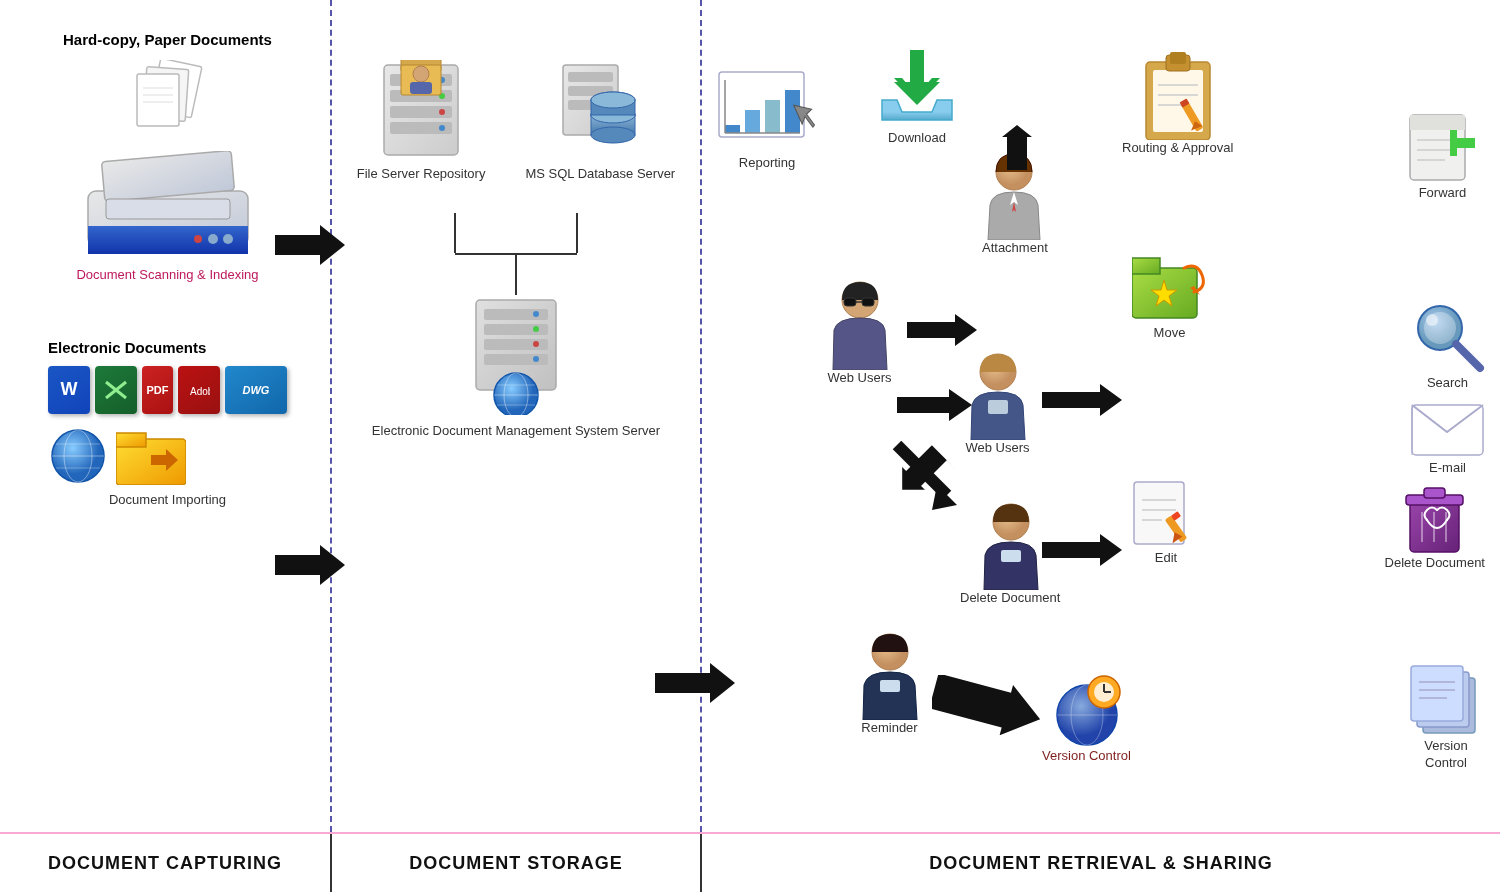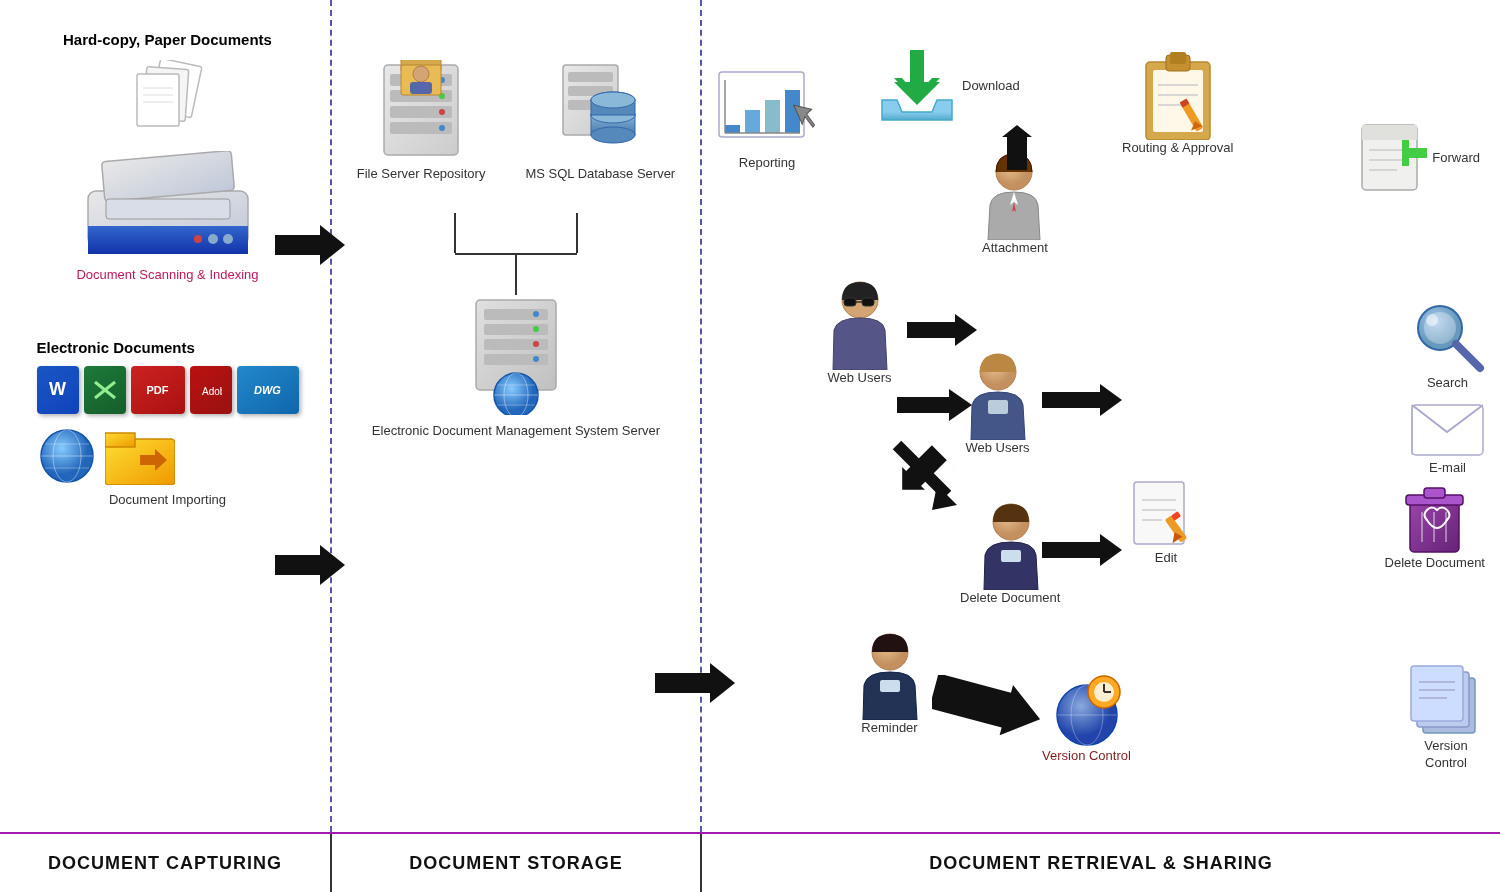--- a/index.html
+++ b/index.html
@@ -47,21 +47,21 @@
 
     .col-retrieval {
       flex: 1;
       padding: 20px 10px 10px 10px;
       border-left: 2px dashed #5555aa;
     }
 
     
     .bottom-labels {
       display: flex;
-      border-top: 2px solid #a21caf;
+      border-top: 2px solid #f9a8d4;
       height: 60px;
     }
 
     .bottom-label {
       display: flex;
       align-items: center;
       justify-content: center;
       font-weight: bold;
       font-size: 18px;
       letter-spacing: 1px;
@@ -162,21 +162,21 @@
 
           <div style="width:42px;height:48px;background:linear-gradient(145deg,#1a56c4,#1144bb);border-radius:4px;display:flex;align-items:center;justify-content:center;color:white;font-weight:bold;font-size:18px;box-shadow:2px 2px 4px rgba(0,0,0,0.3);">W</div>
 
           <div style="width:42px;height:48px;background:linear-gradient(145deg,#1d7a3a,#155e2a);border-radius:4px;display:flex;align-items:center;justify-content:center;color:#90ee90;font-weight:bold;font-size:14px;box-shadow:2px 2px 4px rgba(0,0,0,0.3);">
             <svg width="28" height="28" viewBox="0 0 28 28">
                 <line x1="4" y1="6" x2="24" y2="22" stroke="#90ee90" stroke-width="3"></line>
                 <line x1="24" y1="6" x2="4" y2="22" stroke="#90ee90" stroke-width="3"></line>
               </svg>
           </div>
 
-          <div style="width:54px;height:48px;background:linear-gradient(145deg,#cc2222,#aa1111);border-radius:4px;display:flex;align-items:center;justify-content:center;color:white;font-weight:bold;font-size:11px;box-shadow:2px 2px 4px rgba(0,0,0,0.3);">PDF</div>
+          <div style="width:31px;height:48px;background:linear-gradient(145deg,#cc2222,#aa1111);border-radius:4px;display:flex;align-items:center;justify-content:center;color:white;font-weight:bold;font-size:11px;box-shadow:2px 2px 4px rgba(0,0,0,0.3);">PDF</div>
 
           <div style="width:42px;height:48px;background:linear-gradient(145deg,#bb1111,#991111);border-radius:4px;display:flex;align-items:center;justify-content:center;color:white;font-size:9px;box-shadow:2px 2px 4px rgba(0,0,0,0.3);">
             <svg width="22" height="22" viewBox="0 0 22 22">
                 <text x="2" y="16" fill="white" font-size="10" font-family="Arial">Adobe</text>
               </svg>
           </div>
 
           <div style="width:62px;height:48px;background:linear-gradient(145deg,#2288cc,#1166aa);border-radius:4px;display:flex;align-items:center;justify-content:center;color:white;font-weight:bold;font-size:11px;box-shadow:2px 2px 4px rgba(0,0,0,0.3);font-style:italic;">DWG</div>
         </div>
 
@@ -347,21 +347,21 @@
             <rect x="48" y="30" width="15" height="33" fill="#88bbcc"></rect>
             <rect x="68" y="20" width="15" height="43" fill="#4488cc"></rect>
             <line x1="8" y1="63" x2="83" y2="63" stroke="#888" stroke-width="1.5"></line>
             <line x1="8" y1="10" x2="8" y2="63" stroke="#888" stroke-width="1.5"></line>
 
             <polygon points="55,15 60,35 64,28 70,40 72,38 66,26 72,22" fill="#888" stroke="#555" stroke-width="1" transform="translate(20, 30) rotate(-10)"></polygon>
           </svg>
           <div style="font-size:13px; color:#333; text-align:center;">Reporting</div>
         </div>
 
-        <div style="position:absolute; left:160px; top:20px; display:flex; flex-direction:row; align-items:center;">
+        <div style="position:absolute; left:160px; top:20px; display:flex; flex-direction:column; align-items:center;">
           <svg width="90" height="90" viewBox="0 0 90 90">
             <defs>
               <linearGradient id="dlBoxGrad" x1="0%" y1="60%" x2="0%" y2="100%">
                 <stop offset="0%" stop-color="#88ccee"></stop>
                 <stop offset="100%" stop-color="#55aacc"></stop>
               </linearGradient>
             </defs>
 
             <path d="M10,60 L10,80 L80,80 L80,60 L65,60 L60,72 L30,72 L25,60 Z" fill="url(#dlBoxGrad)" stroke="#44aacc" stroke-width="1.5"></path>
 
@@ -413,21 +413,21 @@
             <line x1="20" y1="55" x2="50" y2="55" stroke="#ccc" stroke-width="1.5"></line>
 
             <rect x="50" y="50" width="8" height="32" rx="2" fill="#ee9922" transform="rotate(-30, 54, 66)"></rect>
             <polygon points="46,78 54,72 58,80" fill="#cc6611" transform="rotate(-30, 54, 66)"></polygon>
             <rect x="50" y="48" width="8" height="6" rx="1" fill="#cc4422" transform="rotate(-30, 54, 66)"></rect>
           </svg>
           <div style="font-size:13px; color:#333; text-align:center; line-height:1.3;">Routing &amp;
 Approval</div>
         </div>
 
-        <div style="position:absolute; right:10px; top:100px; display:flex; flex-direction:row; align-items:center;">
+        <div style="position:absolute; right:10px; top:90px; display:flex; flex-direction:column; align-items:center;">
           <svg width="75" height="75" viewBox="0 0 75 75">
 
             <rect x="5" y="5" width="55" height="65" rx="4" fill="#f0f0ee" stroke="#aaa" stroke-width="1.5"></rect>
             <rect x="5" y="5" width="55" height="15" rx="4 4 0 0" fill="#e0e0dd"></rect>
             <line x1="12" y1="30" x2="52" y2="30" stroke="#ccc" stroke-width="1.5"></line>
             <line x1="12" y1="40" x2="52" y2="40" stroke="#ccc" stroke-width="1.5"></line>
             <line x1="12" y1="50" x2="40" y2="50" stroke="#ccc" stroke-width="1.5"></line>
 
             <polygon points="45,28 45,38 70,33" fill="#44cc44"></polygon>
             <polygon points="45,20 45,46 52,46 52,38 70,38 70,28 52,28 52,20" fill="#44cc44"></polygon>
@@ -471,20 +471,38 @@
           <div style="font-size:13px; color:#333; text-align:center; line-height:1.3;">Web
 Users</div>
         </div>
 
         <div style="position:absolute; left:330px; top:360px;">
           <svg width="80" height="40" viewBox="0 0 80 40">
             <polygon points="0,12 58,12 58,4 80,20 58,36 58,28 0,28" fill="#111"></polygon>
           </svg>
         </div>
 
+        <div style="position:absolute; left:420px; top:230px; display:flex; flex-direction:column; align-items:center;">
+          <svg width="75" height="75" viewBox="0 0 75 75">
+            <defs>
+              <linearGradient id="folderGreenGrad" x1="0%" y1="0%" x2="100%" y2="100%">
+                <stop offset="0%" stop-color="#aadd44"></stop>
+                <stop offset="100%" stop-color="#66aa22"></stop>
+              </linearGradient>
+            </defs>
+            <rect x="0" y="18" width="65" height="50" rx="4" fill="url(#folderGreenGrad)" stroke="#448822" stroke-width="1.5"></rect>
+            <rect x="0" y="8" width="28" height="16" rx="4 4 0 0" fill="url(#folderGreenGrad)" stroke="#448822" stroke-width="1.5"></rect>
+
+            <polygon points="32,30 35,40 45,40 37,46 40,56 32,50 24,56 27,46 19,40 29,40" fill="#ffdd00" stroke="#cc9900" stroke-width="1"></polygon>
+
+            <path d="M52,18 Q65,12 70,25 Q75,38 62,42" fill="none" stroke="#ee6600" stroke-width="3" stroke-linecap="round"></path>
+            <polygon points="58,38 68,45 62,36" fill="#ee6600"></polygon>
+          </svg>
+          <div style="font-size:13px; color:#333; text-align:center;">Move</div>
+        </div>
 
         <div style="position:absolute; right:5px; top:280px; display:flex; flex-direction:column; align-items:center;">
           <svg width="75" height="75" viewBox="0 0 75 75">
             <defs>
               <radialGradient id="searchGlassGrad" cx="40%" cy="35%">
                 <stop offset="0%" stop-color="#aaccee"></stop>
                 <stop offset="100%" stop-color="#6699bb"></stop>
               </radialGradient>
             </defs>
 

